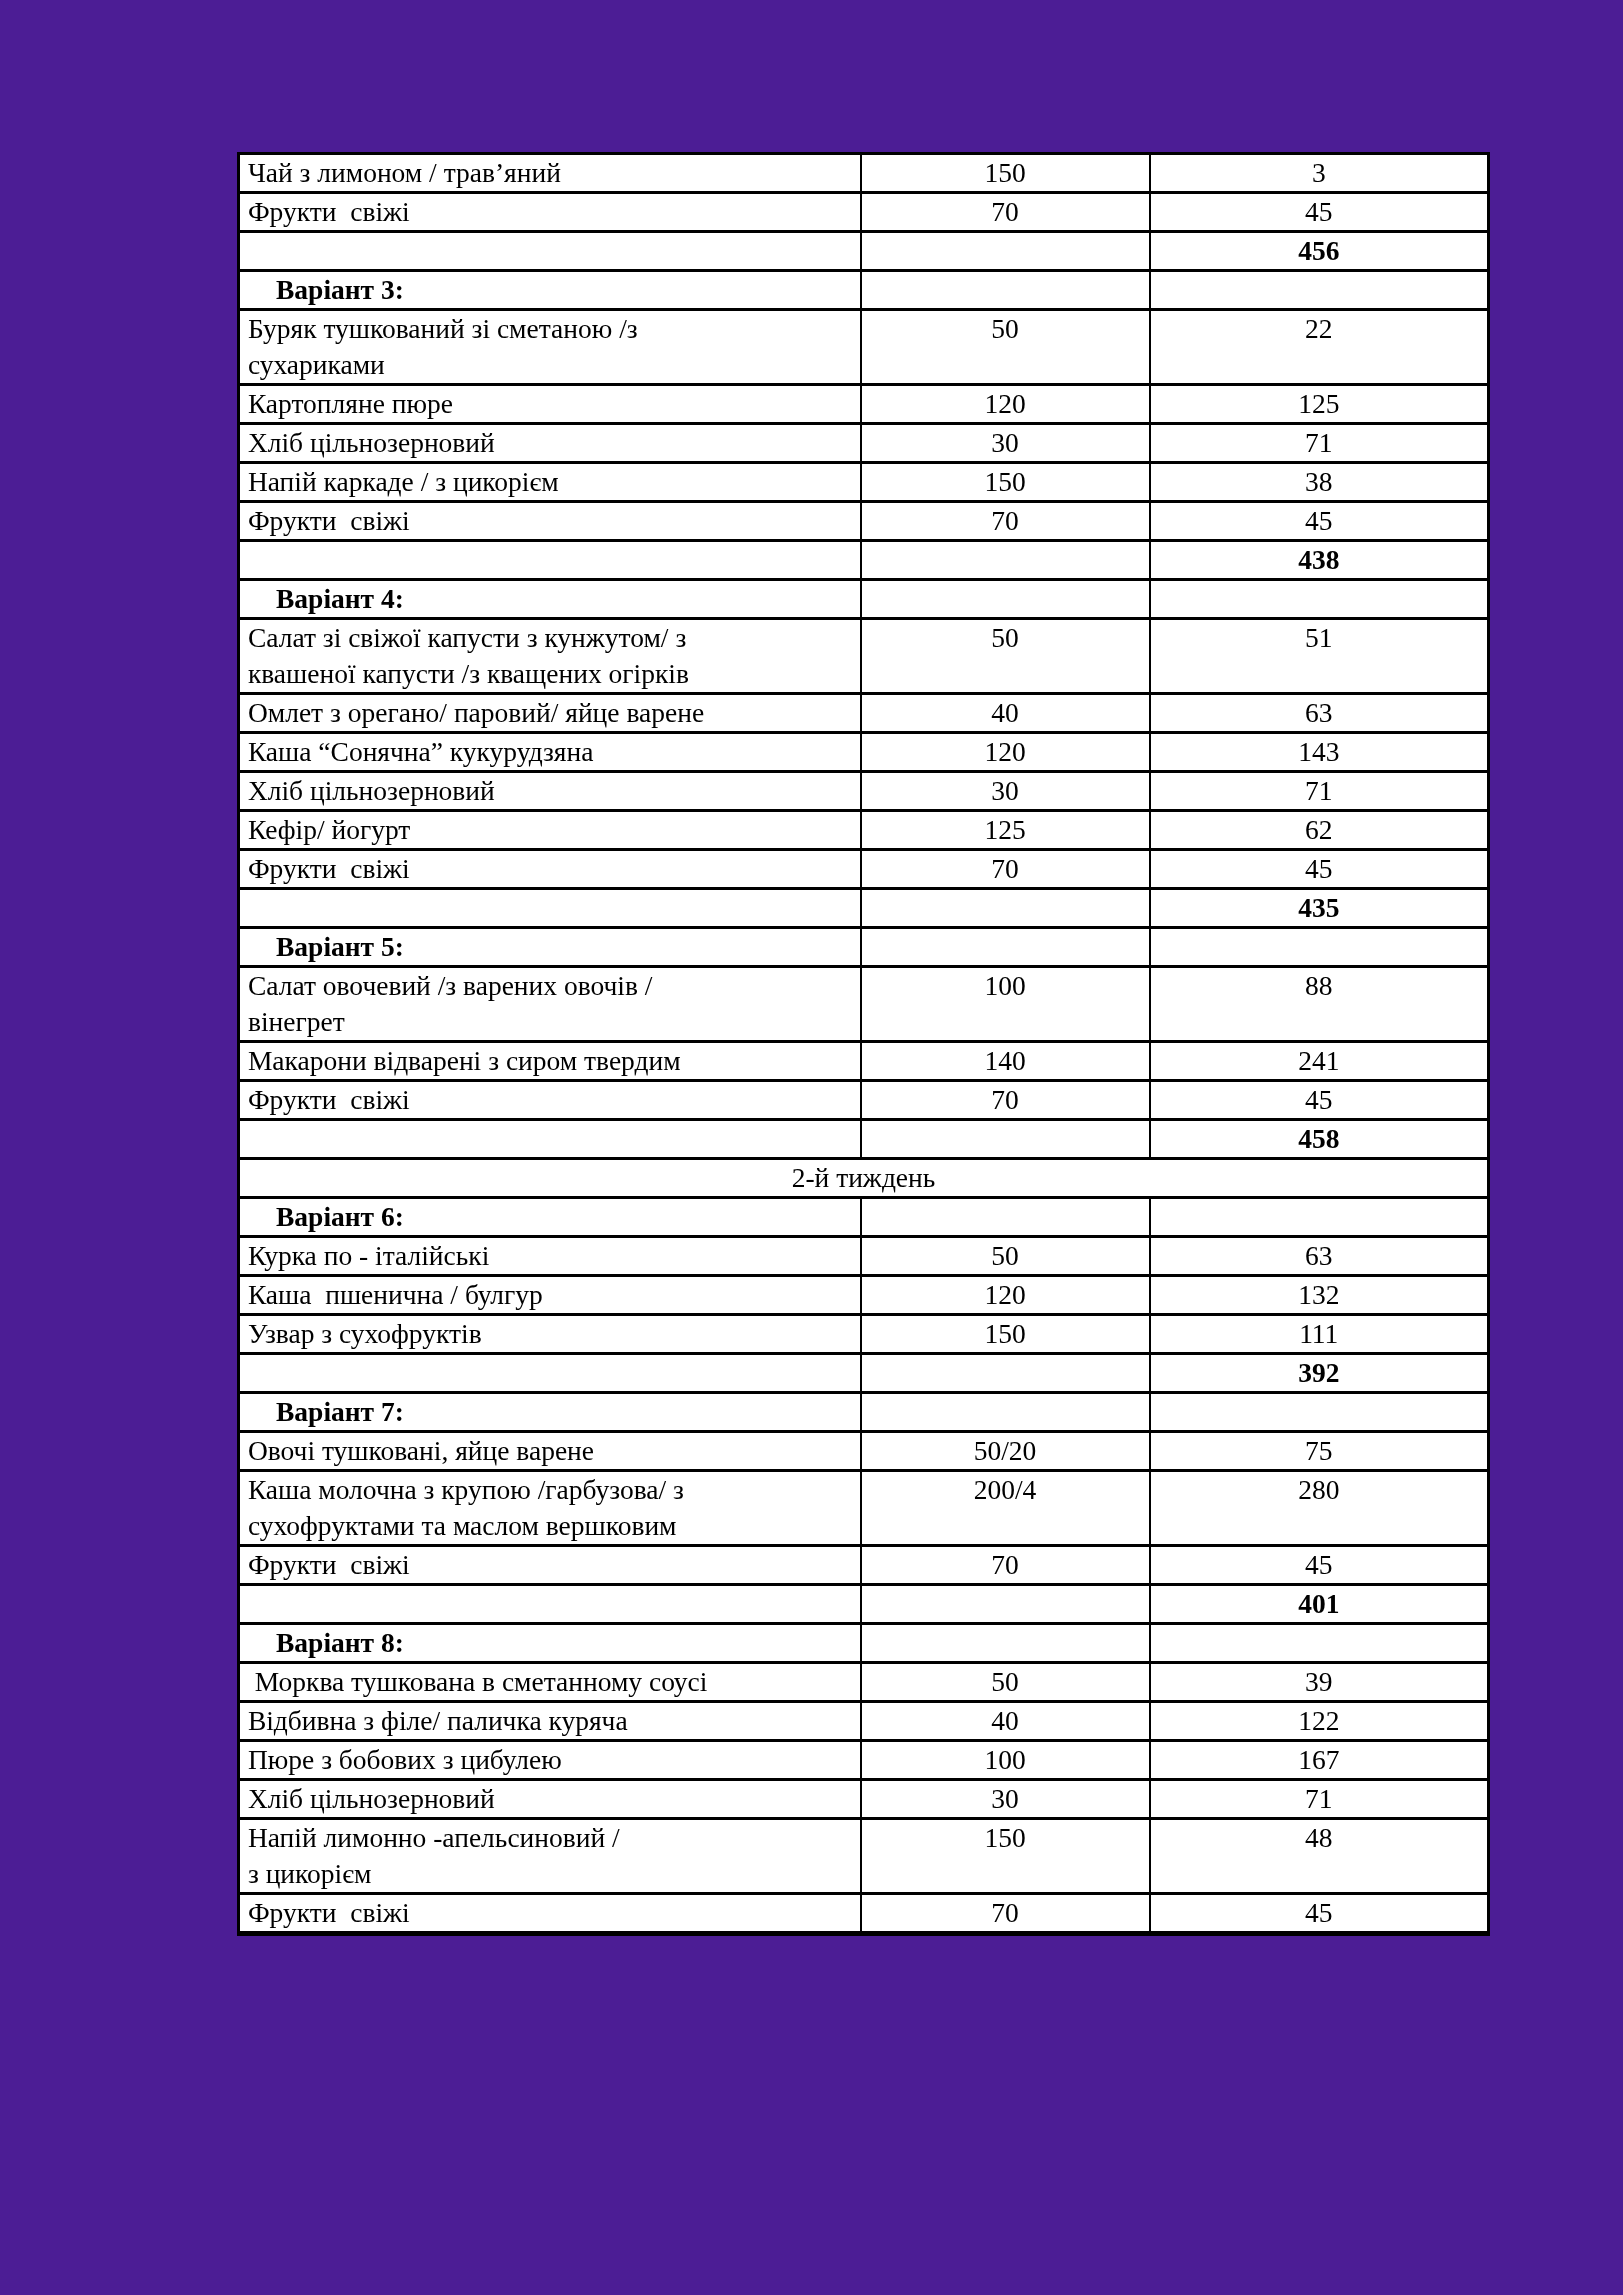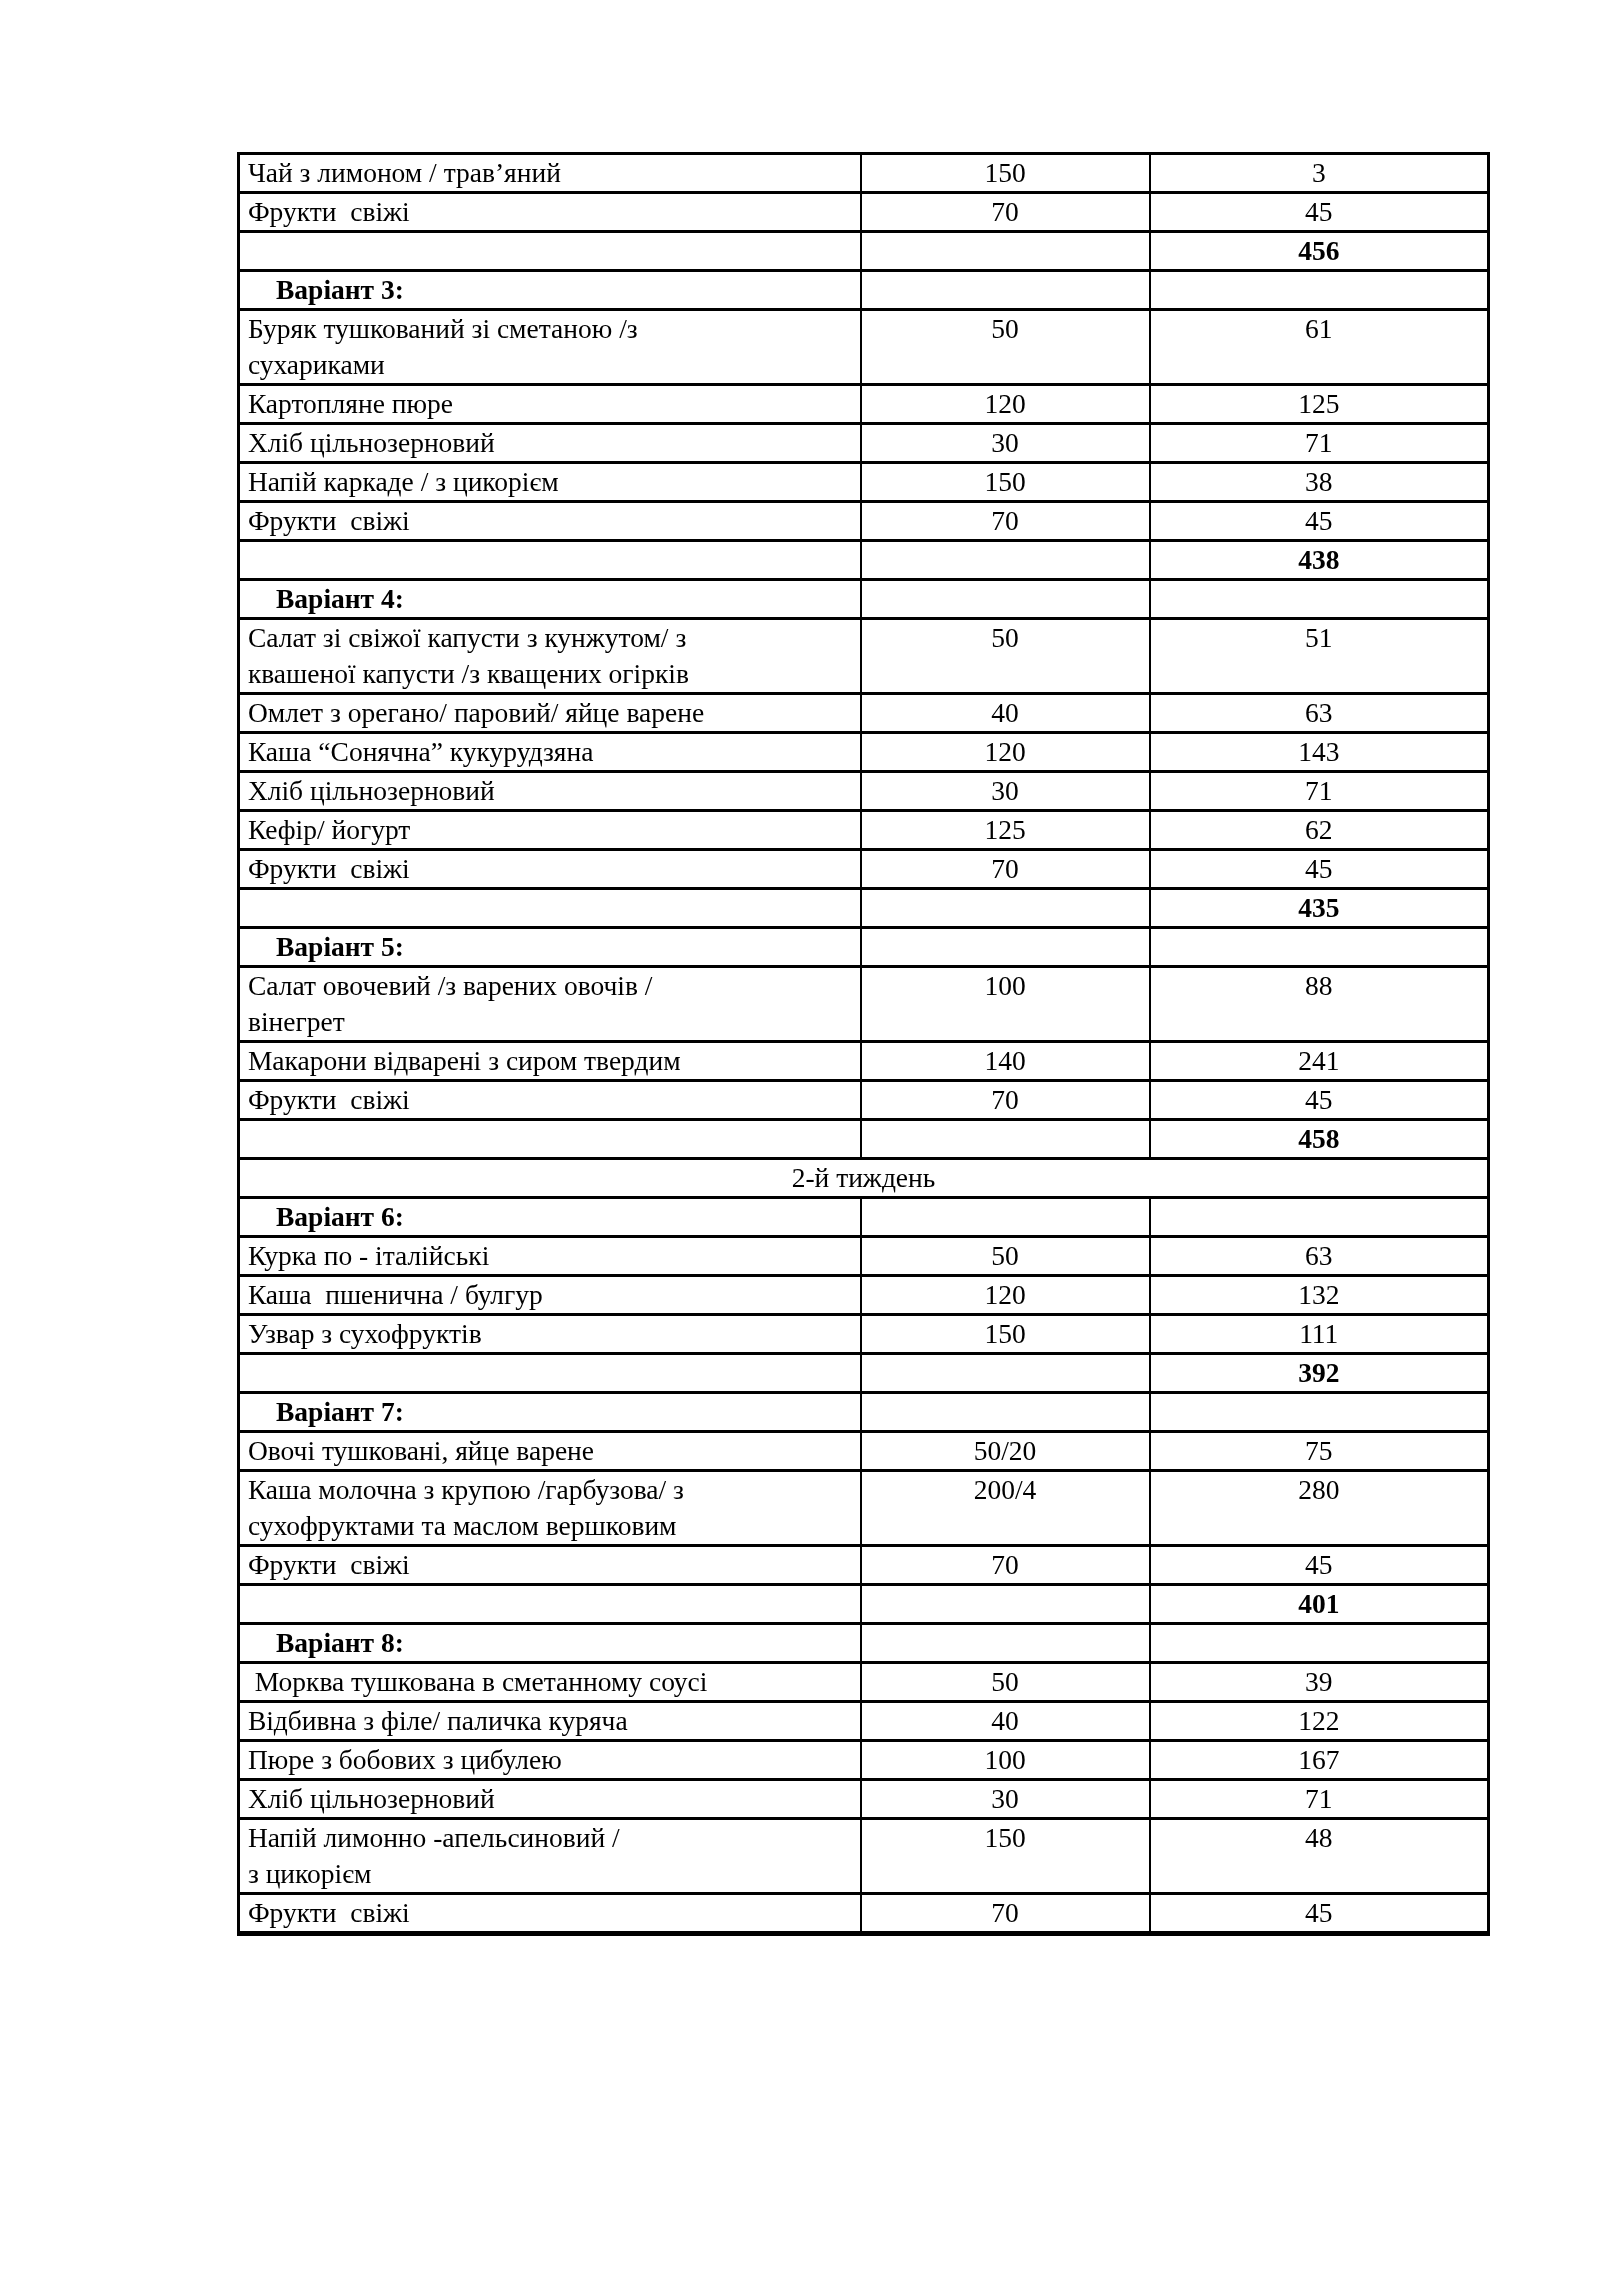--- a/index.html
+++ b/index.html
@@ -1,19 +1,19 @@
 <!DOCTYPE html>
 <html lang="uk" style="font-size:10.5px"><head>
 <meta charset="utf-8">
 <style>
   html,body{margin:0;padding:0;background:#888;}
   .page{
     position:relative;
     width:1623px;height:2295px;
-    background:#ffffff;
+    background:#4c1d95;
     font-family:"Liberation Serif","DejaVu Serif",serif;
     color:#000;
     overflow:hidden;
   }
   table.menu{
     position:absolute;
     left:237px;top:152px;
     width:1250px;
     border-collapse:collapse;
     table-layout:fixed;
@@ -78,21 +78,21 @@
       </tr>
       <tr class="variant">
         <td class="c1">Варіант 3:</td>
         <td class="c2"></td>
         <td class="c3"></td>
       </tr>
       <tr>
         <td class="c1">Буряк тушкований зі сметаною /з
 сухариками</td>
         <td class="c2">50</td>
-        <td class="c3">61</td>
+        <td class="c3">22</td>
       </tr>
       <tr>
         <td class="c1">Картопляне пюре</td>
         <td class="c2">120</td>
         <td class="c3">125</td>
       </tr>
       <tr>
         <td class="c1">Хліб цільнозерновий</td>
         <td class="c2">30</td>
         <td class="c3">71</td>

